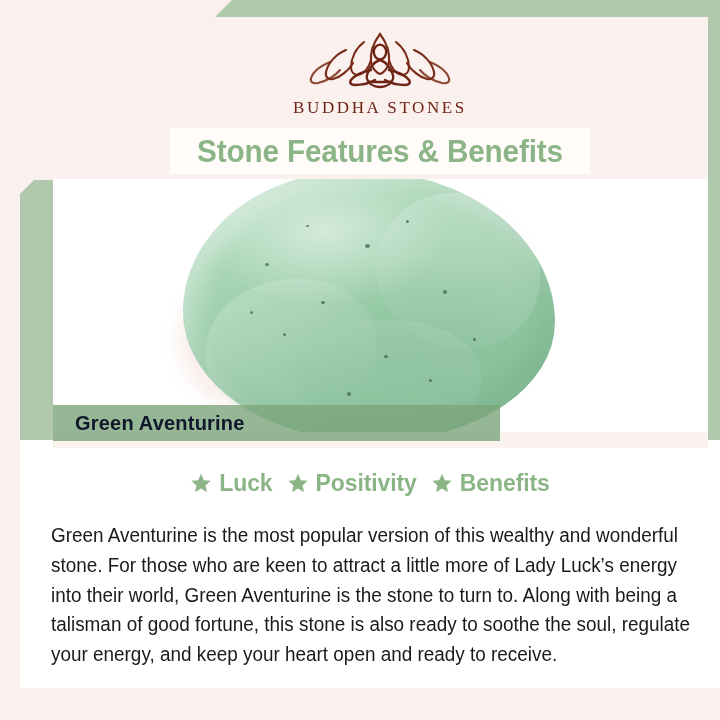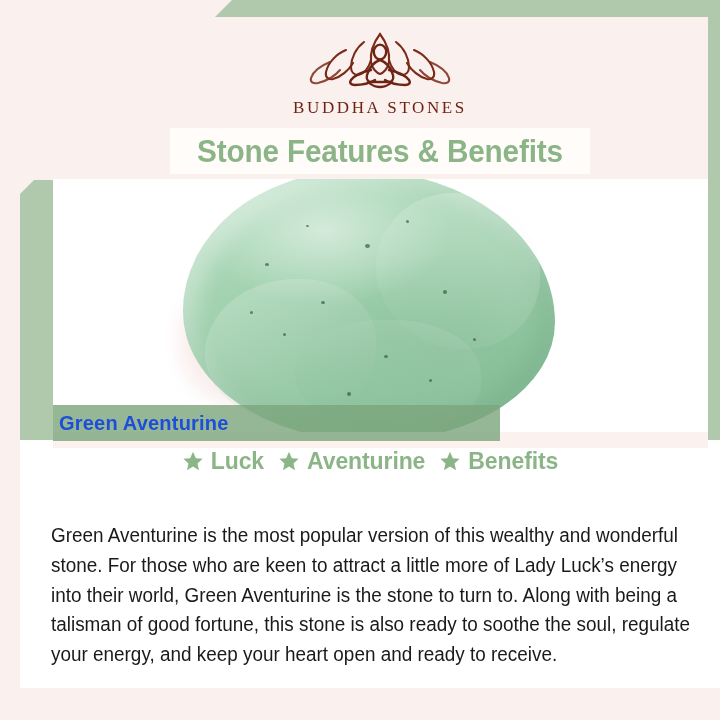--- a/index.html
+++ b/index.html
@@ -108,28 +108,28 @@
     border-radius:50% 50% 45% 55%;
   }
   .speck{position:absolute;background:#3c5e46;border-radius:50%;opacity:.72;}
 
   
   .name-band{
     position:absolute;left:33px;top:405px;width:447px;height:36px;
     background:rgba(124,165,124,0.80);
   }
   .name-text{
-    position:absolute;left:39px;top:405px;height:36px;
+    position:absolute;left:55px;top:405px;height:36px;
     display:flex;align-items:center;
-    font-size:20px;font-weight:bold;color:#1d4ed8;letter-spacing:0.2px;
+    font-size:20px;font-weight:bold;color:#0f172a;letter-spacing:0.2px;
   }
 
   
   .benefits{
-    position:absolute;left:0;top:444px;width:700px;height:34px;
+    position:absolute;left:0;top:466px;width:700px;height:34px;
     display:flex;align-items:center;justify-content:center;gap:14px;
   }
   .benefit{display:flex;align-items:center;gap:7px;}
   .star{width:22px;height:22px;display:block;}
   .benefit-label{
     font-size:23px;font-weight:bold;color:#8cb587;letter-spacing:-0.1px;
   }
 
   
   .body-copy{
@@ -209,21 +209,21 @@
     <div class="benefit">
       <svg class="star" viewBox="0 0 24 24">
         <polygon points="12,2 15.1,8.9 22.5,9.6 16.9,14.6 18.6,22 12,18.1 5.4,22 7.1,14.6 1.5,9.6 8.9,8.9" fill="#8cb587"></polygon>
       </svg>
       <span class="benefit-label">Luck</span>
     </div>
     <div class="benefit">
       <svg class="star" viewBox="0 0 24 24">
         <polygon points="12,2 15.1,8.9 22.5,9.6 16.9,14.6 18.6,22 12,18.1 5.4,22 7.1,14.6 1.5,9.6 8.9,8.9" fill="#8cb587"></polygon>
       </svg>
-      <span class="benefit-label">Aventurine</span>
+      <span class="benefit-label">Positivity</span>
     </div>
     <div class="benefit">
       <svg class="star" viewBox="0 0 24 24">
         <polygon points="12,2 15.1,8.9 22.5,9.6 16.9,14.6 18.6,22 12,18.1 5.4,22 7.1,14.6 1.5,9.6 8.9,8.9" fill="#8cb587"></polygon>
       </svg>
       <span class="benefit-label">Benefits</span>
     </div>
   </div>
 
   <p class="body-copy">Green Aventurine is the most popular version of this wealthy and wonderful stone. For those who are keen to attract a little more of Lady Luck’s energy into their world, Green Aventurine is the stone to turn to. Along with being a talisman of good fortune, this stone is also ready to soothe the soul, regulate your energy, and keep your heart open and ready to receive.</p>

